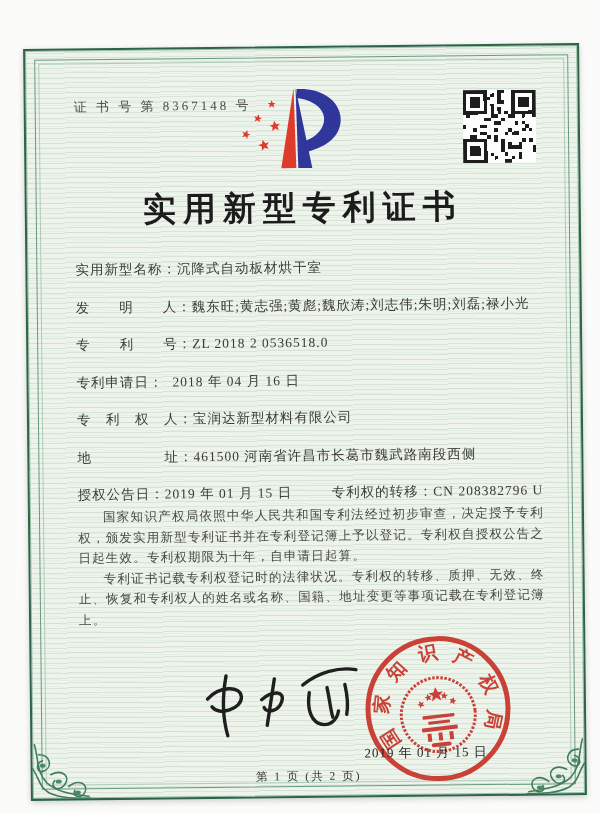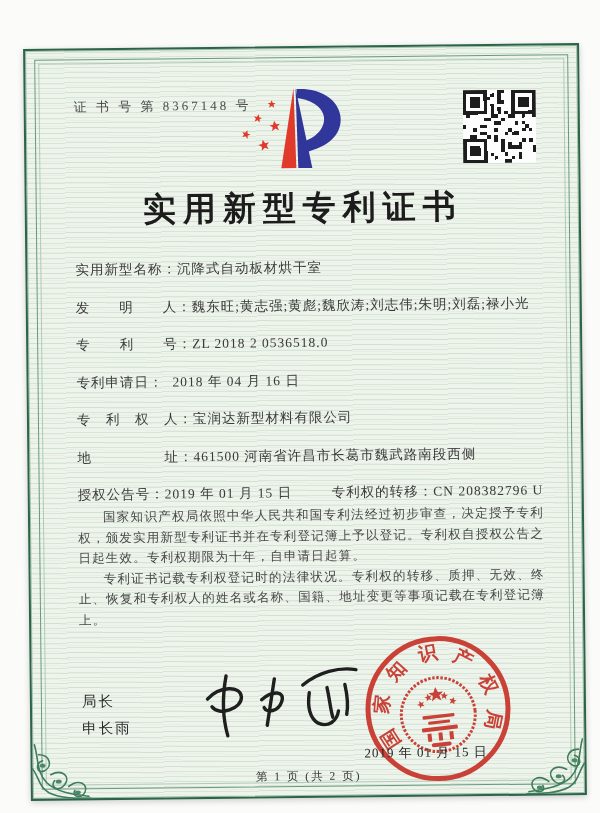--- a/index.html
+++ b/index.html
@@ -277,39 +277,35 @@
   <div class="fields">
     <div class="frow"><span class="lab">实用新型名称：</span><span>沉降式自动板材烘干室</span></div>
     <div class="frow"><span class="lab">发　　明　　人：</span><span>魏东旺;黄志强;黄彪;魏欣涛;刘志伟;朱明;刘磊;禄小光</span></div>
     <div class="frow"><span class="lab">专　　利　　号：</span><span>ZL 2018 2 0536518.0</span></div>
     <div class="frow"><span class="lab">专利申请日：</span><span>2018 年 04 月 16 日</span></div>
     <div class="frow"><span class="lab">专　利　权　人：</span><span>宝润达新型材料有限公司</span></div>
     <div class="frow"><span class="lab">地　　　　　址：</span><span>461500 河南省许昌市长葛市魏武路南段西侧</span></div>
   </div>
 
   <div class="grant">
-    <span><span>授权公告号：</span><span>2019 年 01 月 15 日</span></span>
+    <span><span>授权公告日：</span><span>2019 年 01 月 15 日</span></span>
     <span class="gright"><span>专利权的转移：</span><span>CN 208382796 U</span></span>
   </div>
 
   <div class="paras">
     <p>国家知识产权局依照中华人民共和国专利法经过初步审查，决定授予专利权，颁发实用新型专利证书并在专利登记簿上予以登记。专利权自授权公告之日起生效。专利权期限为十年，自申请日起算。</p>
     <p>专利证书记载专利权登记时的法律状况。专利权的转移、质押、无效、终止、恢复和专利权人的姓名或名称、国籍、地址变更等事项记载在专利登记簿上。</p>
   </div>
 
   <svg class="barcode" viewBox="0 0 152 18" preserveAspectRatio="none">
     <g id="barcode-bars" fill="#1c1c1c">
         <rect x="0.0" y="0" width="undefined" height="18"></rect>
       </g>
   </svg>
 
-  <div class="signer">
-    <div>局长</div>
-    <div>申长雨</div>
-  </div>
 
   <svg class="sig" viewBox="0 0 190 96">
     <g fill="none" stroke="#1f1f1f" stroke-width="3.4" stroke-linecap="round">
       <path d="M38,16 C33,36 32,58 36,76"></path>
       <path d="M18,38 C30,26 52,26 52,38 C52,50 28,56 22,46"></path>
       <path d="M86,22 C82,40 79,54 76,68"></path>
       <path d="M72,42 C84,33 96,35 92,45 C88,55 76,56 74,50"></path>
       <path d="M114,30 C130,18 152,14 168,18"></path>
       <path d="M120,38 C117,52 119,64 127,69 C137,74 146,68 148,58"></path>
       <path d="M138,34 C140,46 140,56 142,64"></path>

